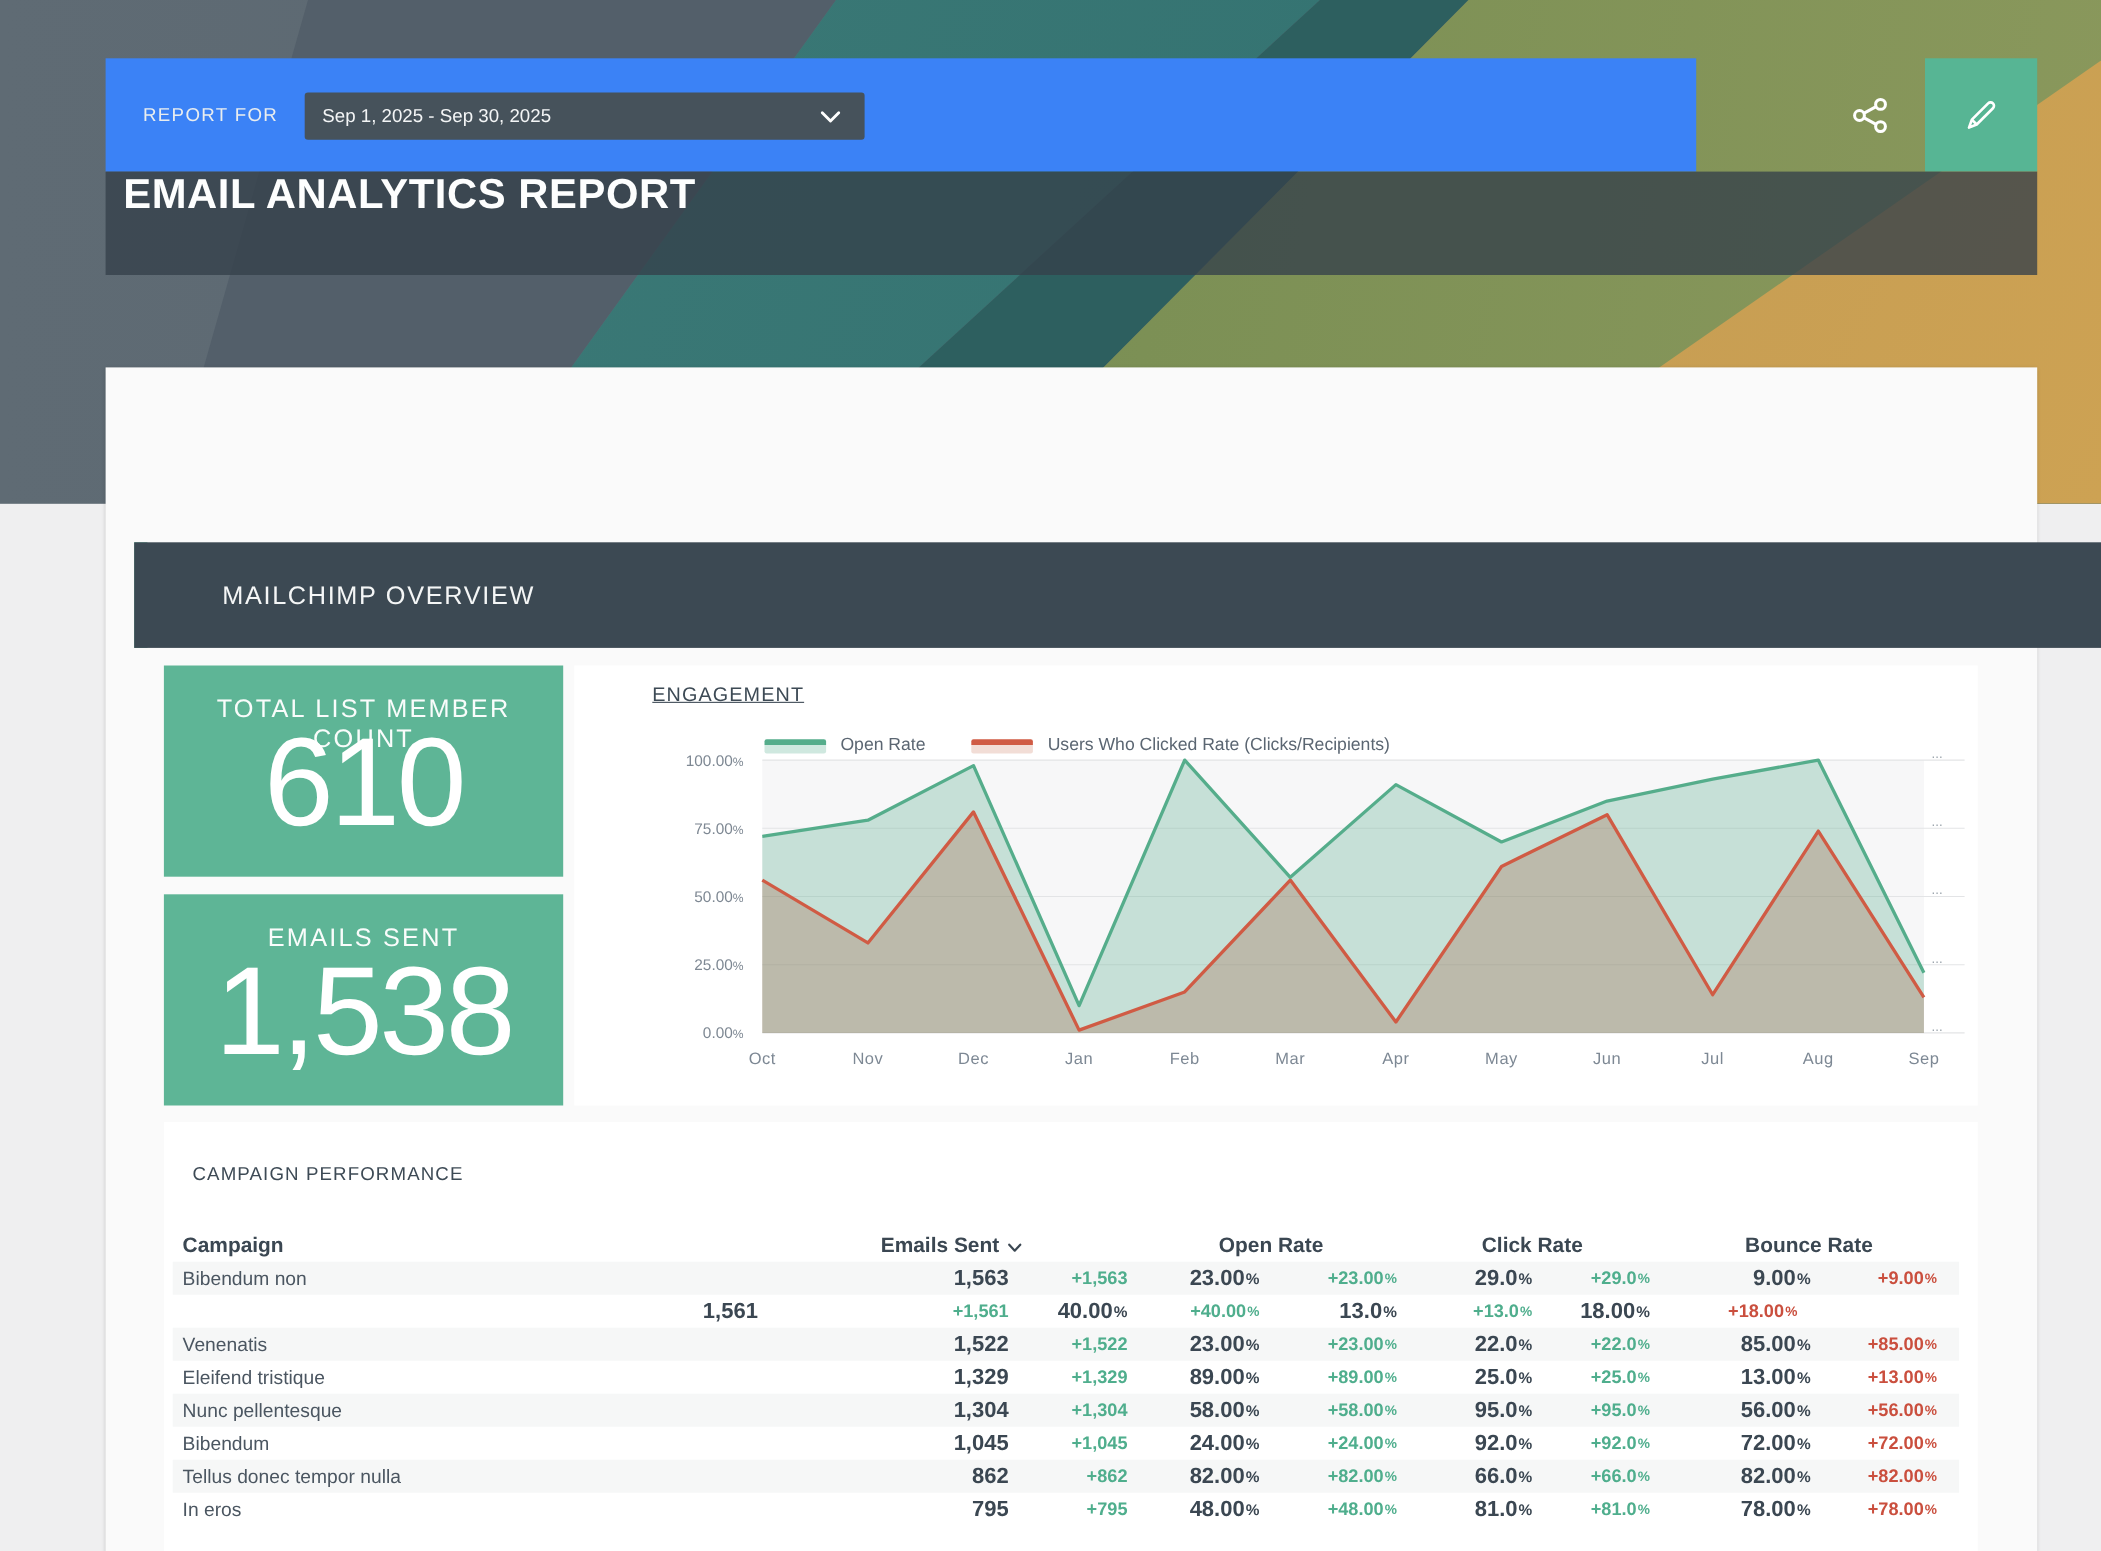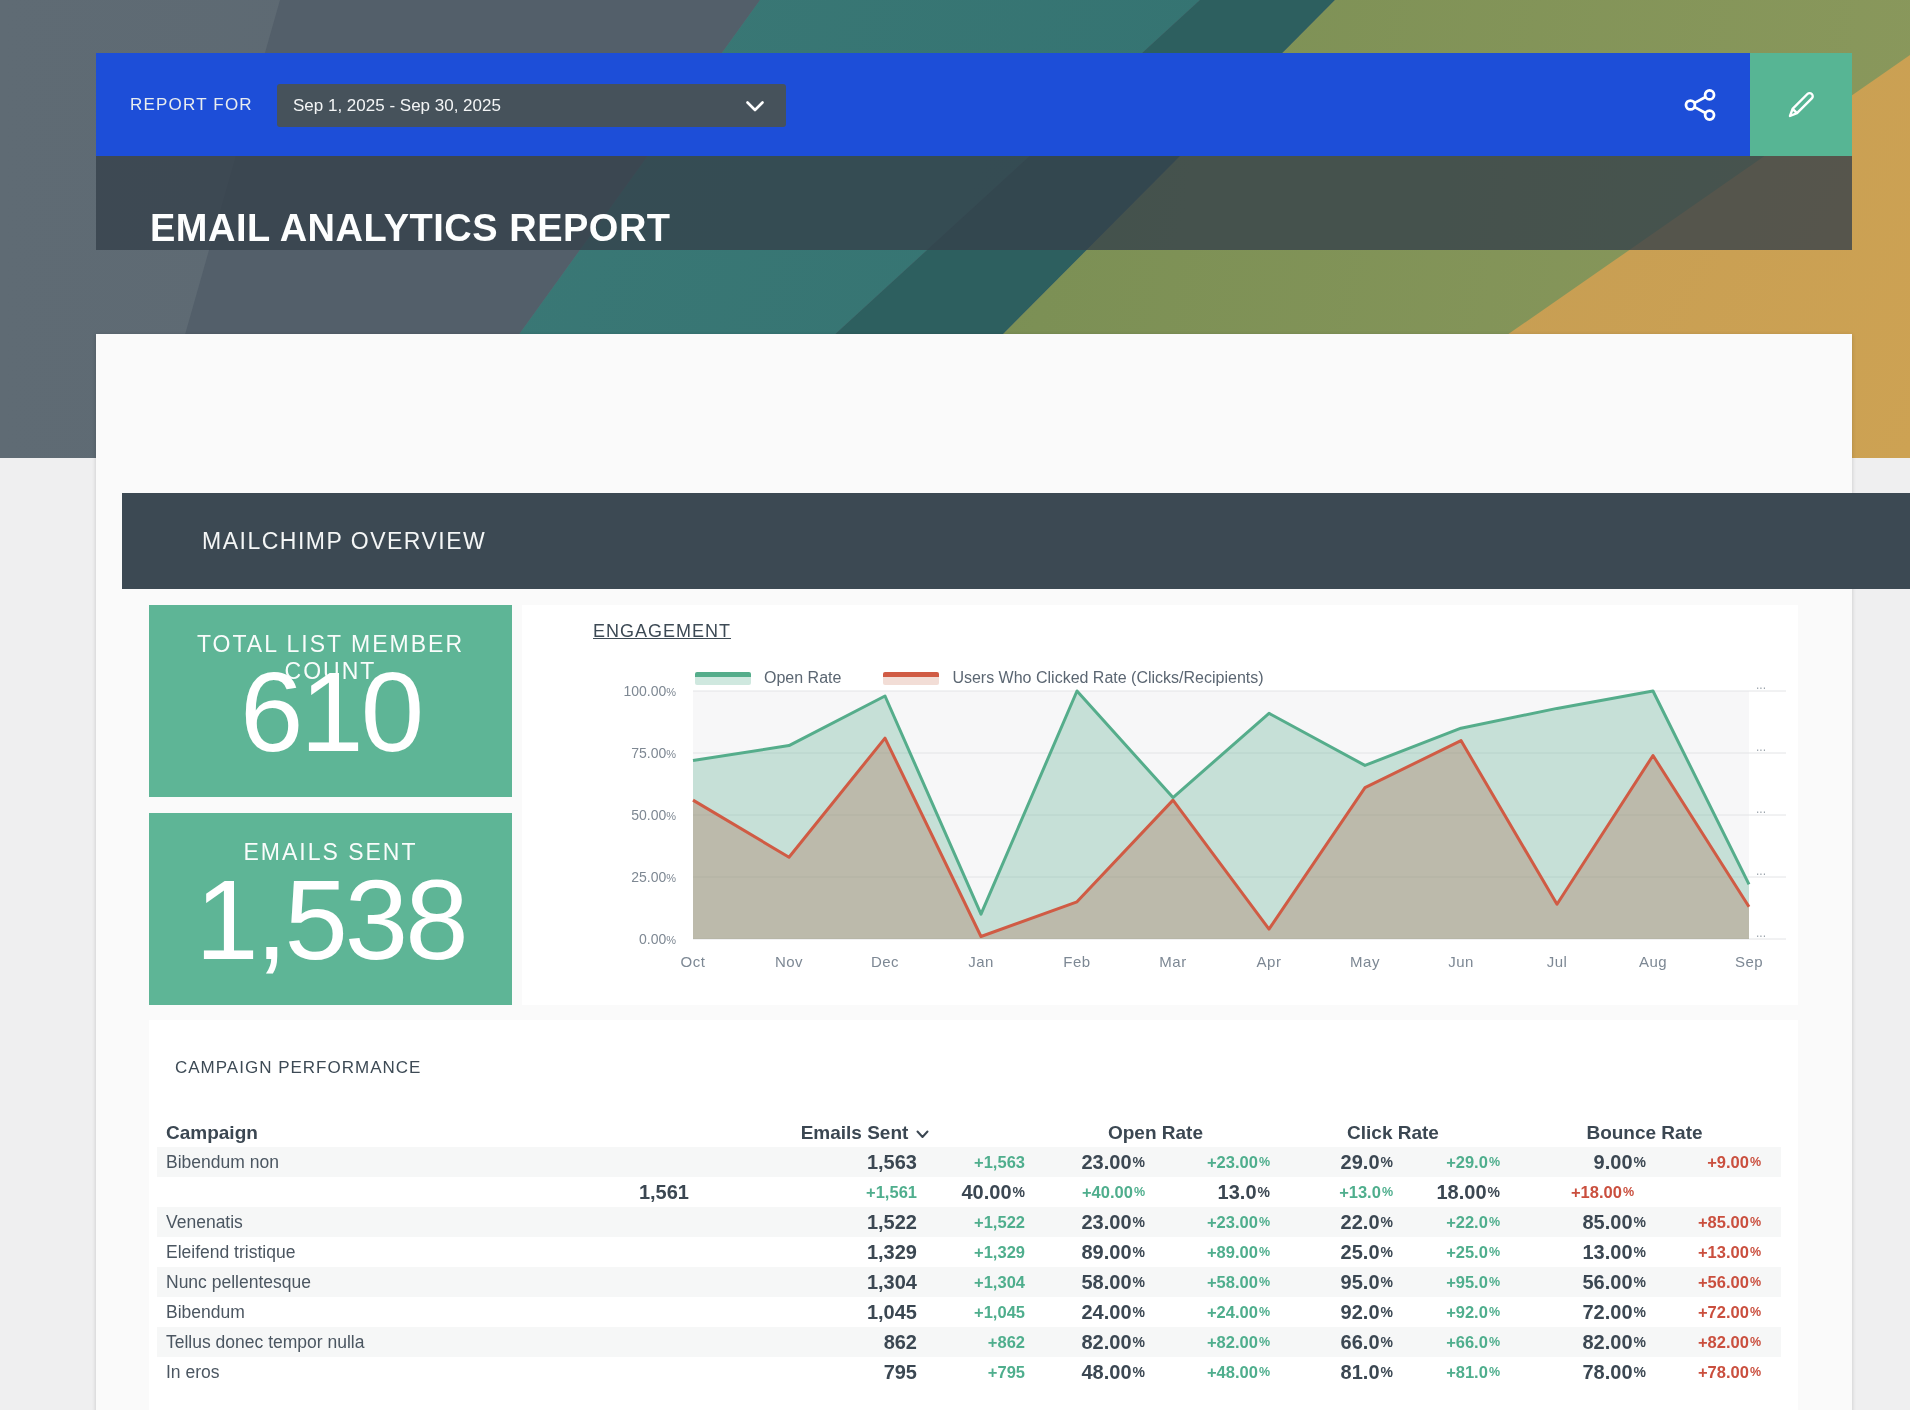--- a/index.html
+++ b/index.html
@@ -10,31 +10,31 @@
   }
   
   .band{position:absolute;left:0;top:0;width:1910px;height:458px;background:linear-gradient(to right,#5f6b74,#56636d);overflow:hidden;}
   .band .wedge{position:absolute;inset:0;}
   .w-slate{clip-path:polygon(280px 0,760px 0,430px 100%,150px 100%);background:#535f6a;}
   .w-teal{clip-path:polygon(760px 0,1200px 0,700px 100%,430px 100%);background:linear-gradient(110deg,#3e7b78,#2f6f6e);}
   .w-dteal{clip-path:polygon(1200px 0,1335px 0,880px 100%,700px 100%);background:#2d5f5f;}
   .w-olive{clip-path:polygon(1335px 0,1910px 0,1910px 100%,880px 100%);background:linear-gradient(100deg,#647f4e 0%,#7c9055 55%,#8a985c 100%);}
   .w-gold{clip-path:polygon(1330px 458px,1910px 55px,1910px 458px);background:linear-gradient(115deg,#b69254,#cda253);}
   
-  .bar1{position:absolute;left:96px;top:53px;width:1654px;height:103px;background:#1d4ed8;z-index:3;}
+  .bar1{position:absolute;left:96px;top:53px;width:1446px;height:103px;background:#3b82f6;z-index:3;}
   .rf-label{position:absolute;left:34px;top:0;height:103px;display:flex;align-items:center;
     color:#e9edef;font-size:17px;letter-spacing:1.2px;font-weight:500;}
   .dd{position:absolute;left:181px;top:31px;width:509px;height:43px;background:#46525b;border-radius:3px;cursor:pointer;}
   .dd-text{position:absolute;left:16px;top:0;height:43px;display:flex;align-items:center;color:#f3f5f6;font-size:17px;}
   .dd-chev{position:absolute;right:22px;top:17px;}
   .share-btn{position:absolute;left:1584px;top:32px;width:40px;height:40px;display:flex;align-items:center;justify-content:center;cursor:pointer;}
   .edit-btn{position:absolute;left:1750px;top:53px;width:102px;height:103px;background:#57b594;z-index:3;
     display:flex;align-items:center;justify-content:center;cursor:pointer;}
   .bar2{position:absolute;left:96px;top:156px;width:1756px;height:94px;background:rgba(52,64,74,0.78);z-index:3;
-    display:flex;align-items:flex-end;padding-left:54px;box-sizing:border-box;}
+    display:flex;align-items:flex-start;padding-left:16px;box-sizing:border-box;}
   .bar2 h1{margin:0;color:#fdfefe;font-size:38px;font-weight:700;letter-spacing:0.5px;}
   
   .card{position:absolute;left:96px;top:334px;width:1756px;height:1156px;background:#fafafa;z-index:2;
     box-shadow:0 1px 4px rgba(0,0,0,0.18);}
   .mc-accent{position:absolute;left:26px;top:159px;width:12px;height:96px;background:#5eb596;}
   .mc-bar{position:absolute;left:26px;top:159px;width:1832px;height:96px;background:#3c4953;
     display:flex;align-items:center;padding-left:80px;box-sizing:border-box;}
   .mc-bar span{color:#f4f6f6;font-size:23px;letter-spacing:1.5px;}
   
   .stat{position:absolute;left:53px;width:363px;height:192px;background:#5eb596;color:#fff;}

